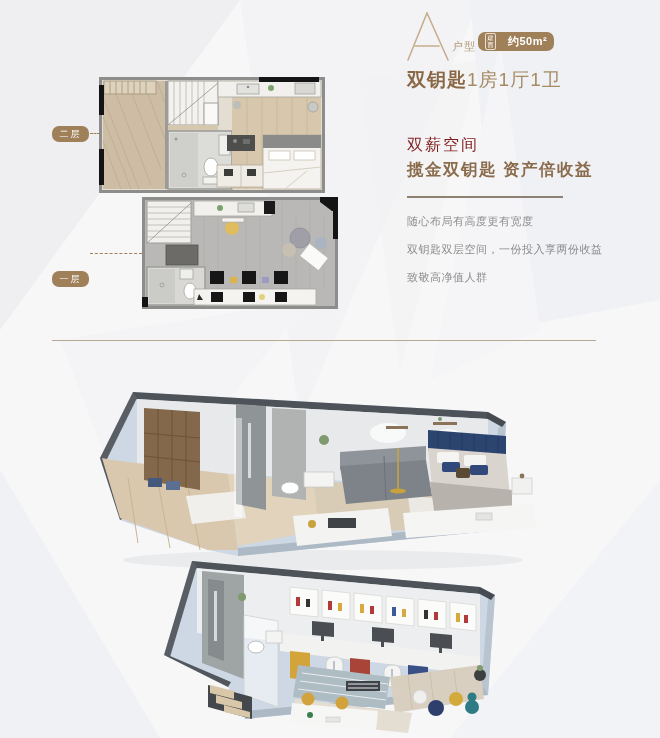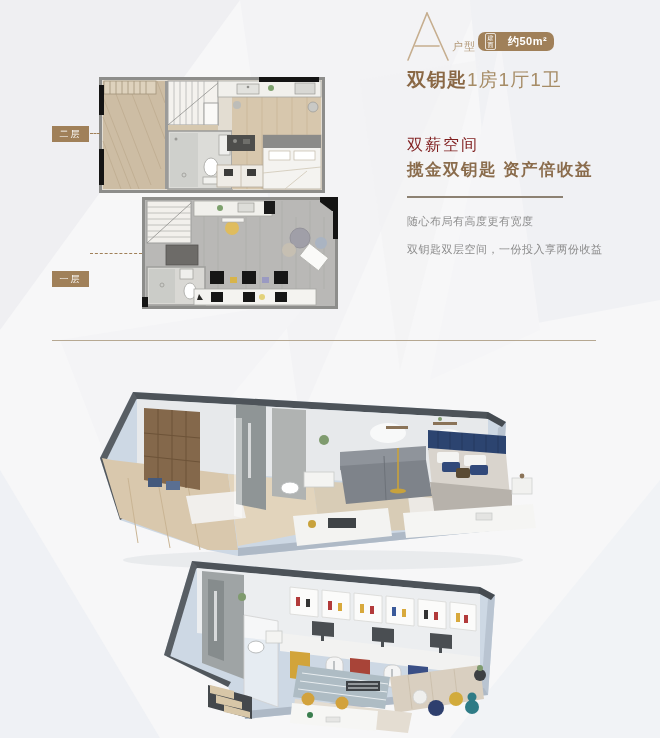--- a/index.html
+++ b/index.html
@@ -7,21 +7,21 @@
     position:relative;width:660px;height:738px;overflow:hidden;
     background:#f7f7f8;
     font-family:"Liberation Sans","DejaVu Sans",sans-serif;
   }
   .bg-facets{position:absolute;left:0;top:0;width:660px;height:738px;}
   
   .plan{position:absolute;}
   .plan-upper{left:99px;top:77px;width:226px;height:116px;}
   .plan-lower{left:142px;top:197px;width:196px;height:112px;}
   .floor-badge{
-    position:absolute;width:37px;height:16px;border-radius:0;
+    position:absolute;width:37px;height:16px;border-radius:7px;
     background:#a08059;color:#fff;font-size:9px;line-height:16px;
     text-align:center;letter-spacing:2px;
   }
   .badge-2f{left:52px;top:126px;}
   .badge-1f{left:52px;top:252px;margin-top:19px;}
   .dash-link{position:absolute;border-top:1.5px dashed #a08059;height:0;}
   .dash-2f{left:90px;top:133px;width:10px;}
   .dash-1f{left:90px;top:253px;width:52px;}
   
   .info{position:absolute;left:404px;top:0;width:250px;}
@@ -243,20 +243,21 @@
     </span>
     <div class="unit-title">
       <span class="strong">双钥匙</span><span class="rest">1房1厅1卫</span>
     </div>
     <div class="kicker">双薪空间</div>
     <div class="headline">揽金双钥匙 资产倍收益</div>
     <div class="divider"></div>
     <div class="sell-lines">
       <p>随心布局有高度更有宽度</p>
       <p>双钥匙双层空间，一份投入享两份收益</p>
+      <p>致敬高净值人群</p>
     </div>
   </div>
 
   <div class="section-rule"></div>
 
   <svg class="render render-upper" viewBox="0 0 470 200">
     <ellipse cx="235" cy="182" rx="200" ry="10" fill="#dfe2e6" opacity="0.6"></ellipse>
 
     <polygon points="45,14 400,34 418,44 412,152 150,178 120,172 32,142 12,80" fill="#cdd8e4"></polygon>
     <polygon points="418,44 412,152 404,148 410,50" fill="#b9c4d1"></polygon>

